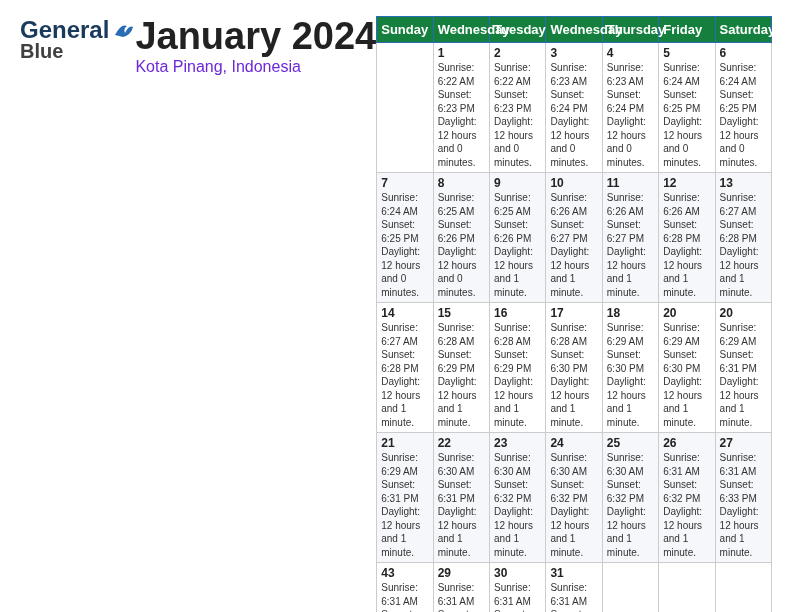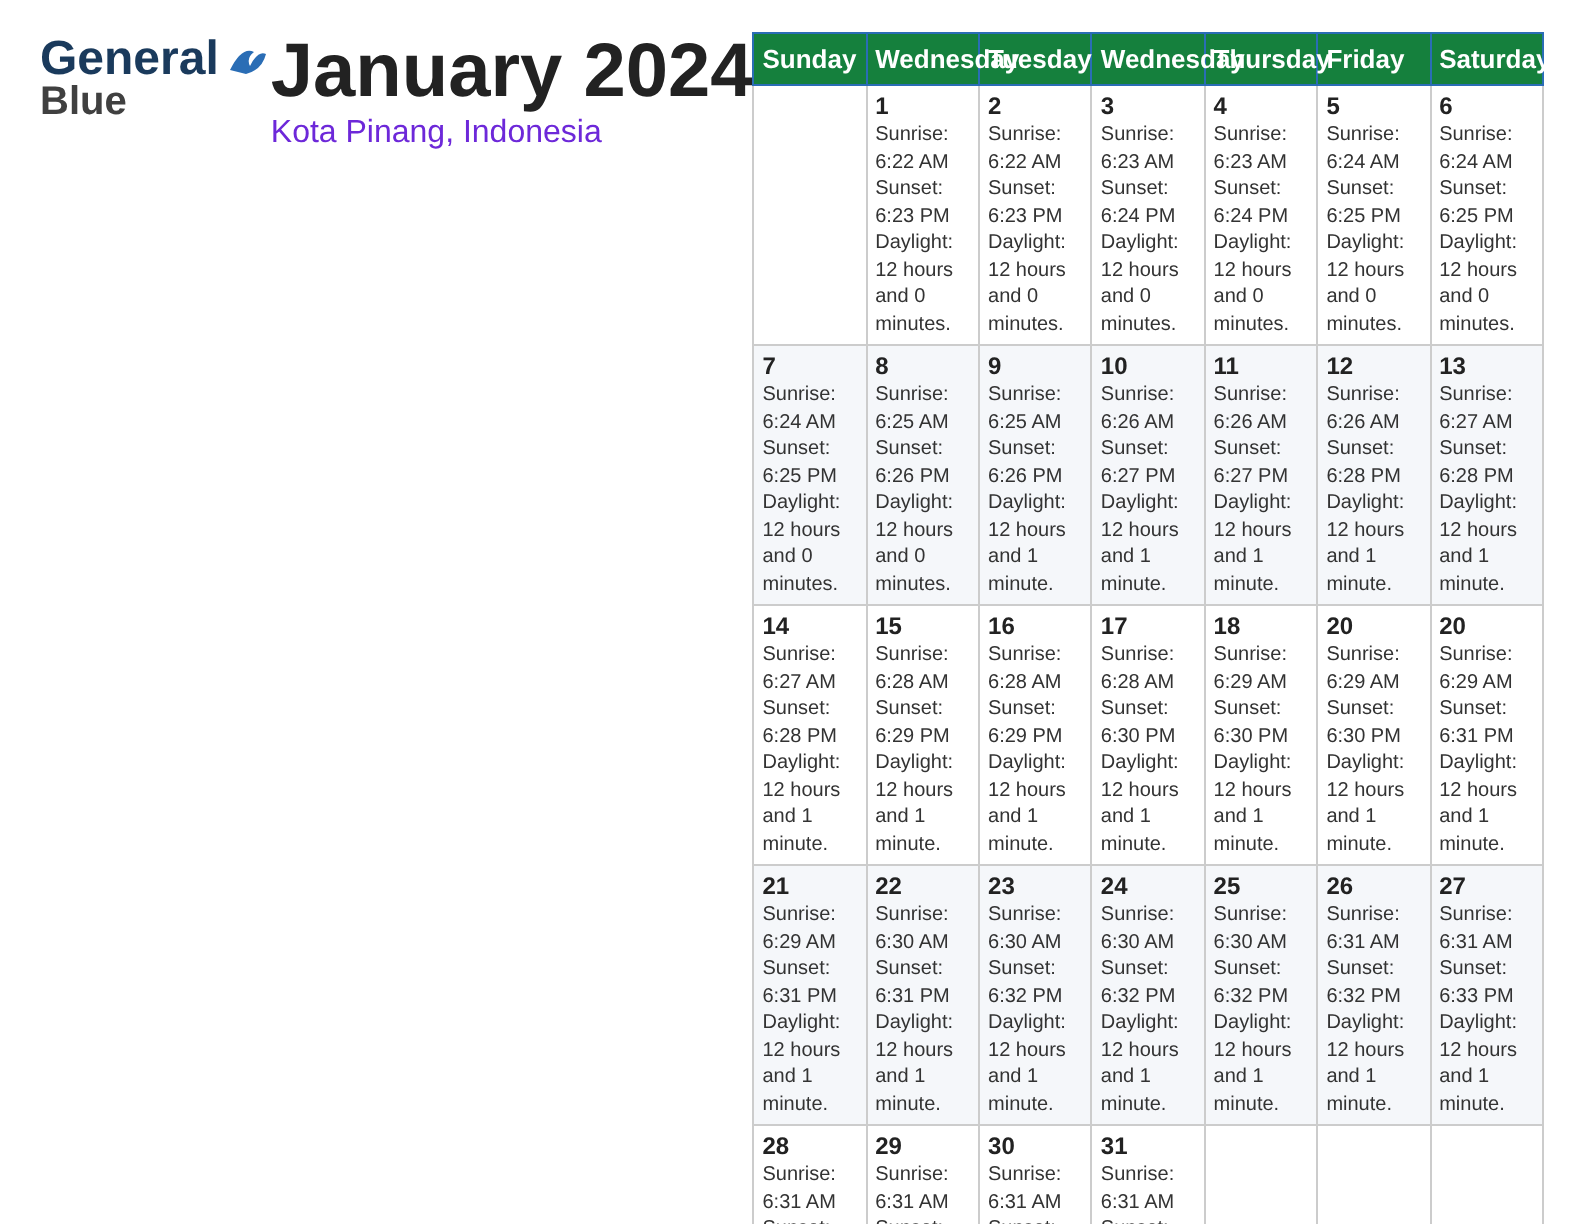--- a/index.html
+++ b/index.html
@@ -316,21 +316,21 @@
           <td>
             <span class="day-num">27</span>
             <div class="day-info" style="white-space: pre-line;">Sunrise: 6:31 AM
 Sunset: 6:33 PM
 Daylight: 12 hours
 and 1 minute.</div>
           </td>
         </tr>
         <tr>
           <td>
-            <span class="day-num">28</span>
+            <span class="day-num">43</span>
             <div class="day-info" style="white-space: pre-line;">Sunrise: 6:31 AM
 Sunset: 6:33 PM
 Daylight: 12 hours
 and 1 minute.</div>
           </td>
           <td>
             <span class="day-num">29</span>
             <div class="day-info" style="white-space: pre-line;">Sunrise: 6:31 AM
 Sunset: 6:33 PM
 Daylight: 12 hours

